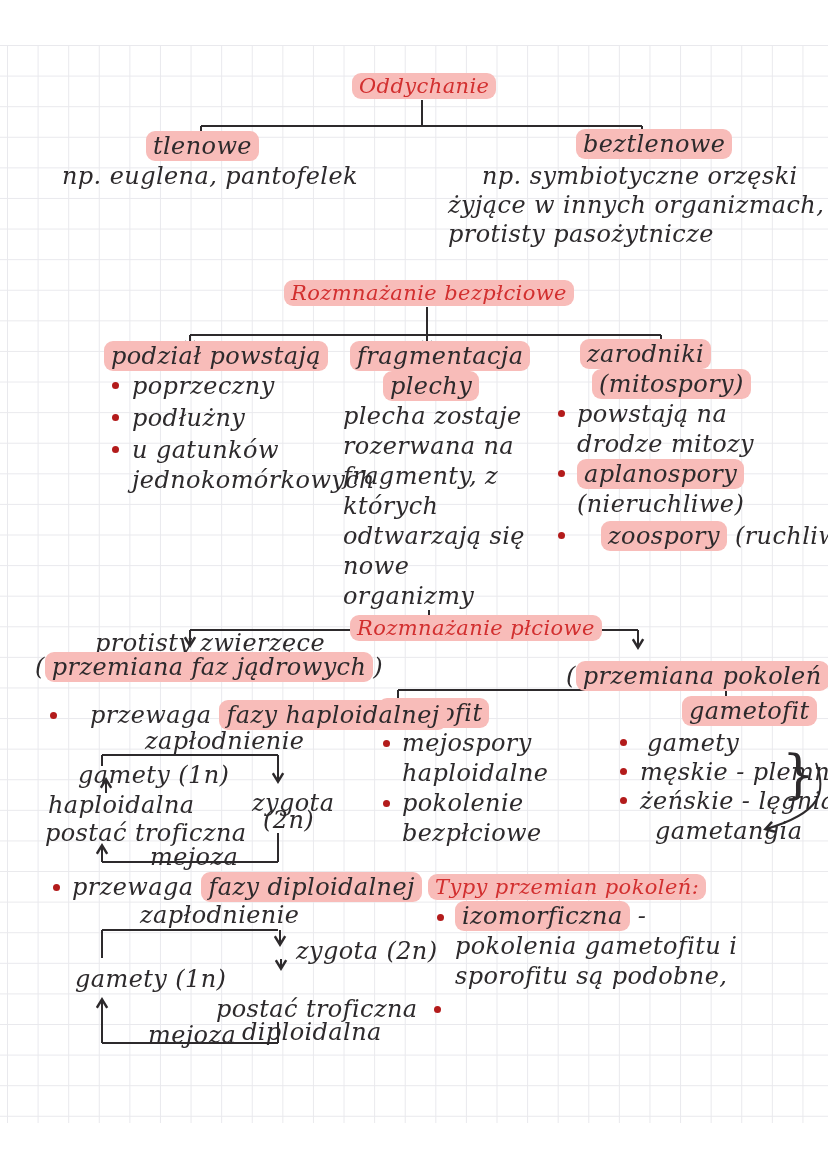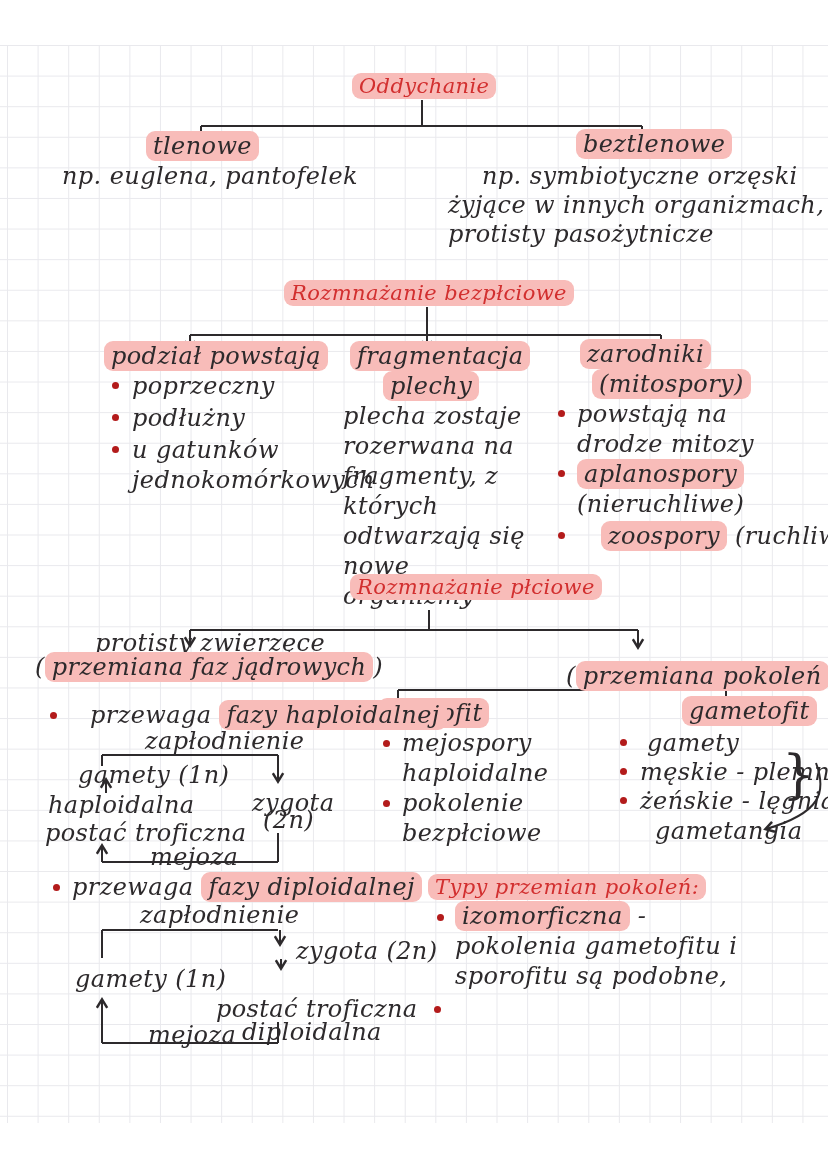--- a/index.html
+++ b/index.html
@@ -100,21 +100,21 @@
 
   <span class="t" style="left:580px;top:339px;"><span class="hl">zarodniki</span></span>
   <span class="t" style="left:592px;top:369px;"><span class="hl">(mitospory)</span></span>
   <div class="dot" style="left:558px;top:410px;"></div>
   <span class="t wrap" style="left:577px;top:399px;width:190px;">powstają na drodze mitozy</span>
   <div class="dot" style="left:558px;top:470px;"></div>
   <span class="t wrap" style="left:577px;top:459px;width:200px;"><span class="hl">aplanospory</span><span> (nieruchliwe)</span></span>
   <div class="dot" style="left:558px;top:532px;"></div>
   <span class="t" style="left:577px;top:521px;padding-left:24px;"><span class="hl">zoospory</span><span> (ruchliwe)</span></span>
 
-  <span class="t big red" style="left:306px;top:572px;padding-left:44px;"><span class="hl">Rozmnażanie płciowe</span></span>
+  <span class="t big red" style="left:306px;top:613px;padding-left:44px;"><span class="hl">Rozmnażanie płciowe</span></span>
 
   <span class="t" style="left:95px;top:628px;">protisty zwierzęce</span>
   <span class="t" style="left:35px;top:652px;"><span>(</span><span class="hl">przemiana faz jądrowych</span><span>)</span></span>
 
   <span class="t" style="left:566px;top:661px;"><span>(</span><span class="hl">przemiana pokoleń</span><span>)</span></span>
 
   <span class="t" style="left:378px;top:698px;"><span class="hl">sporofit</span></span>
   <div class="dot" style="left:383px;top:740px;"></div>
   <span class="t wrap" style="left:402px;top:728px;width:175px;">mejospory haploidalne</span>
   <div class="dot" style="left:383px;top:800px;"></div>

